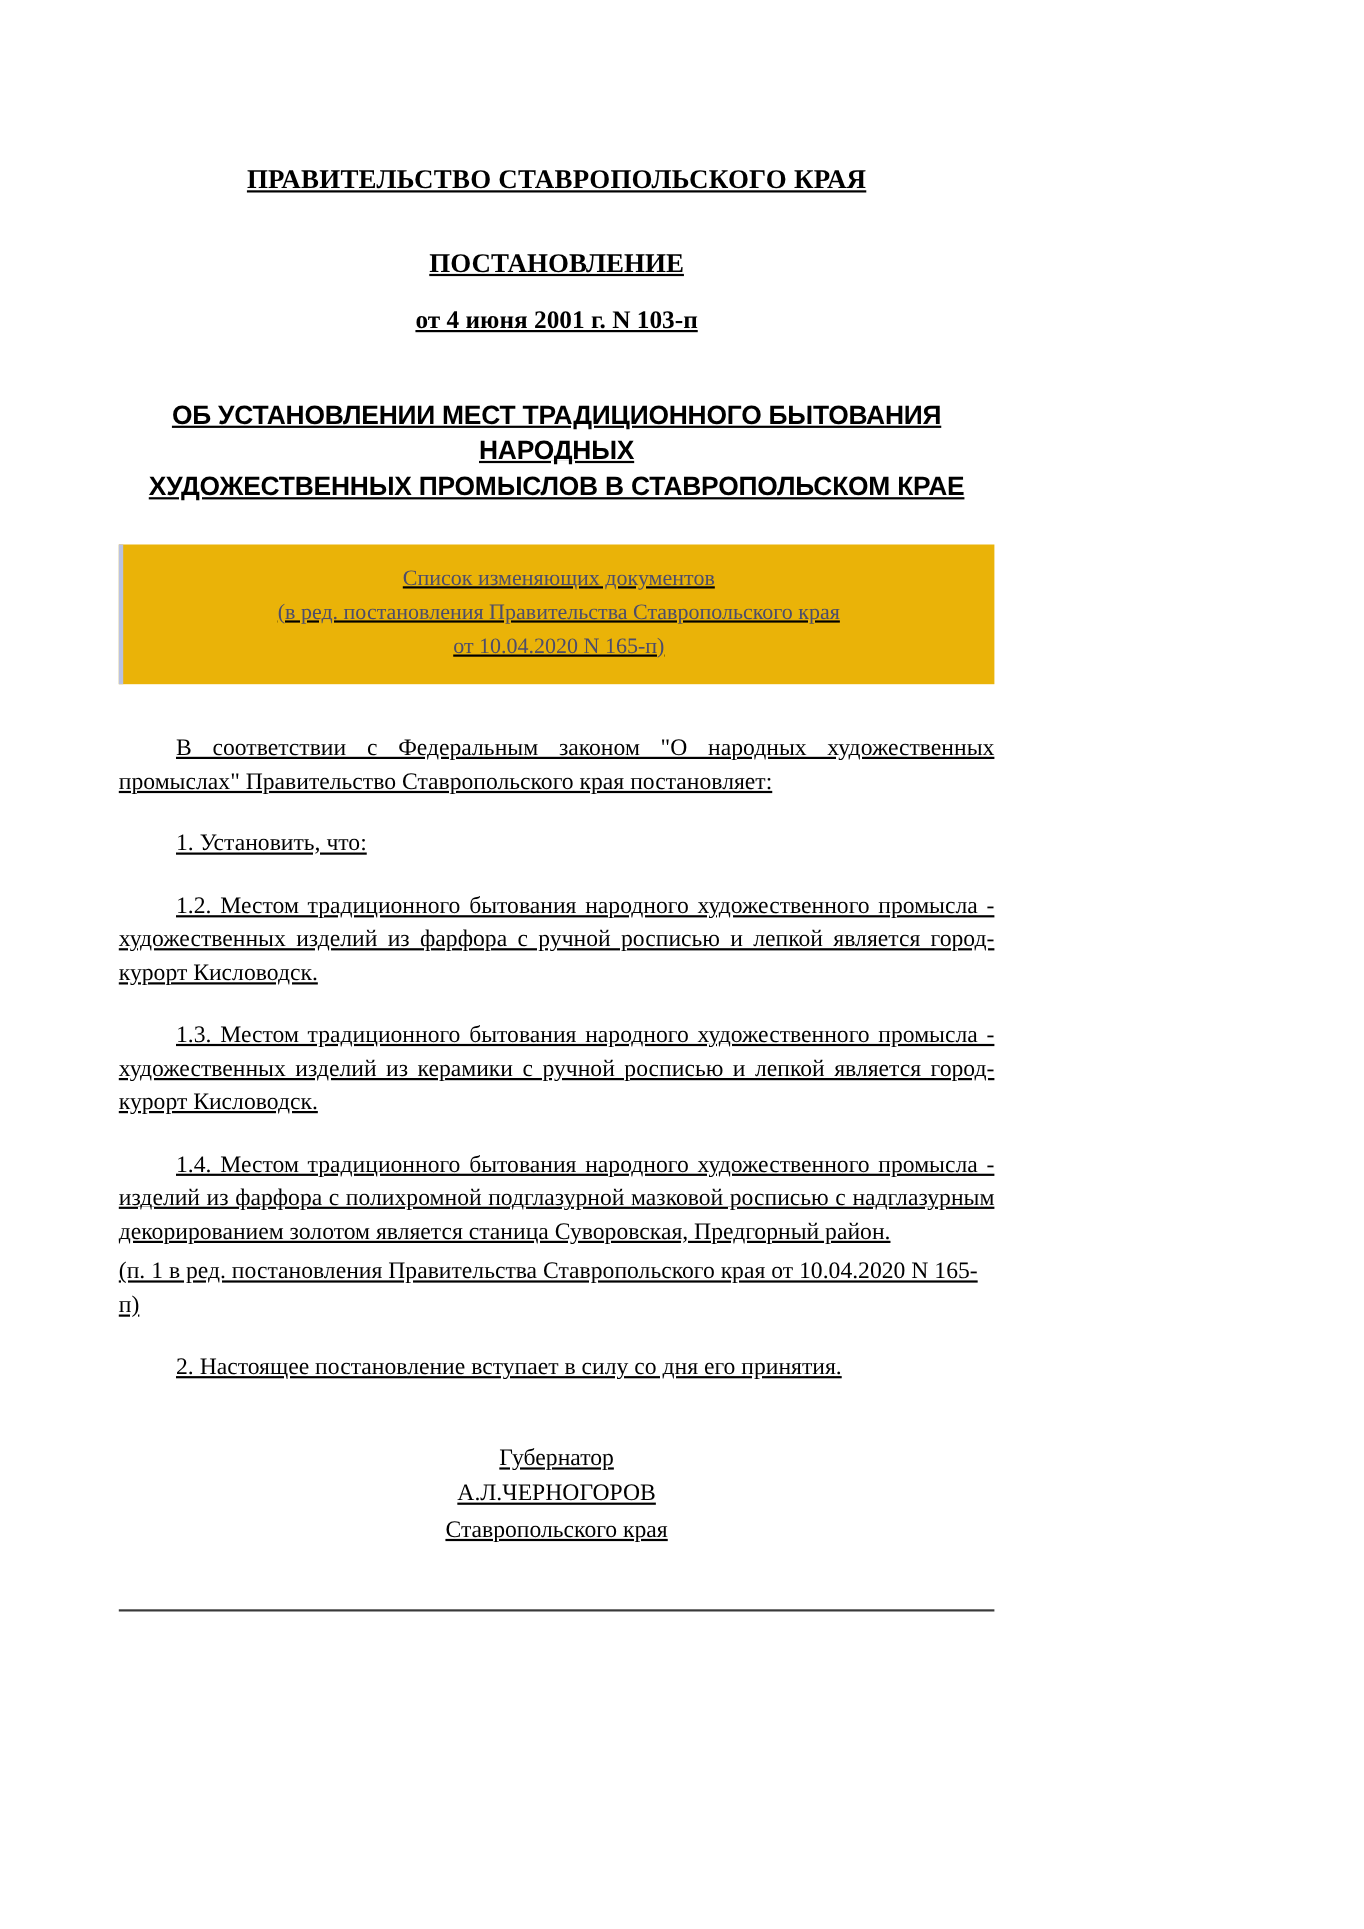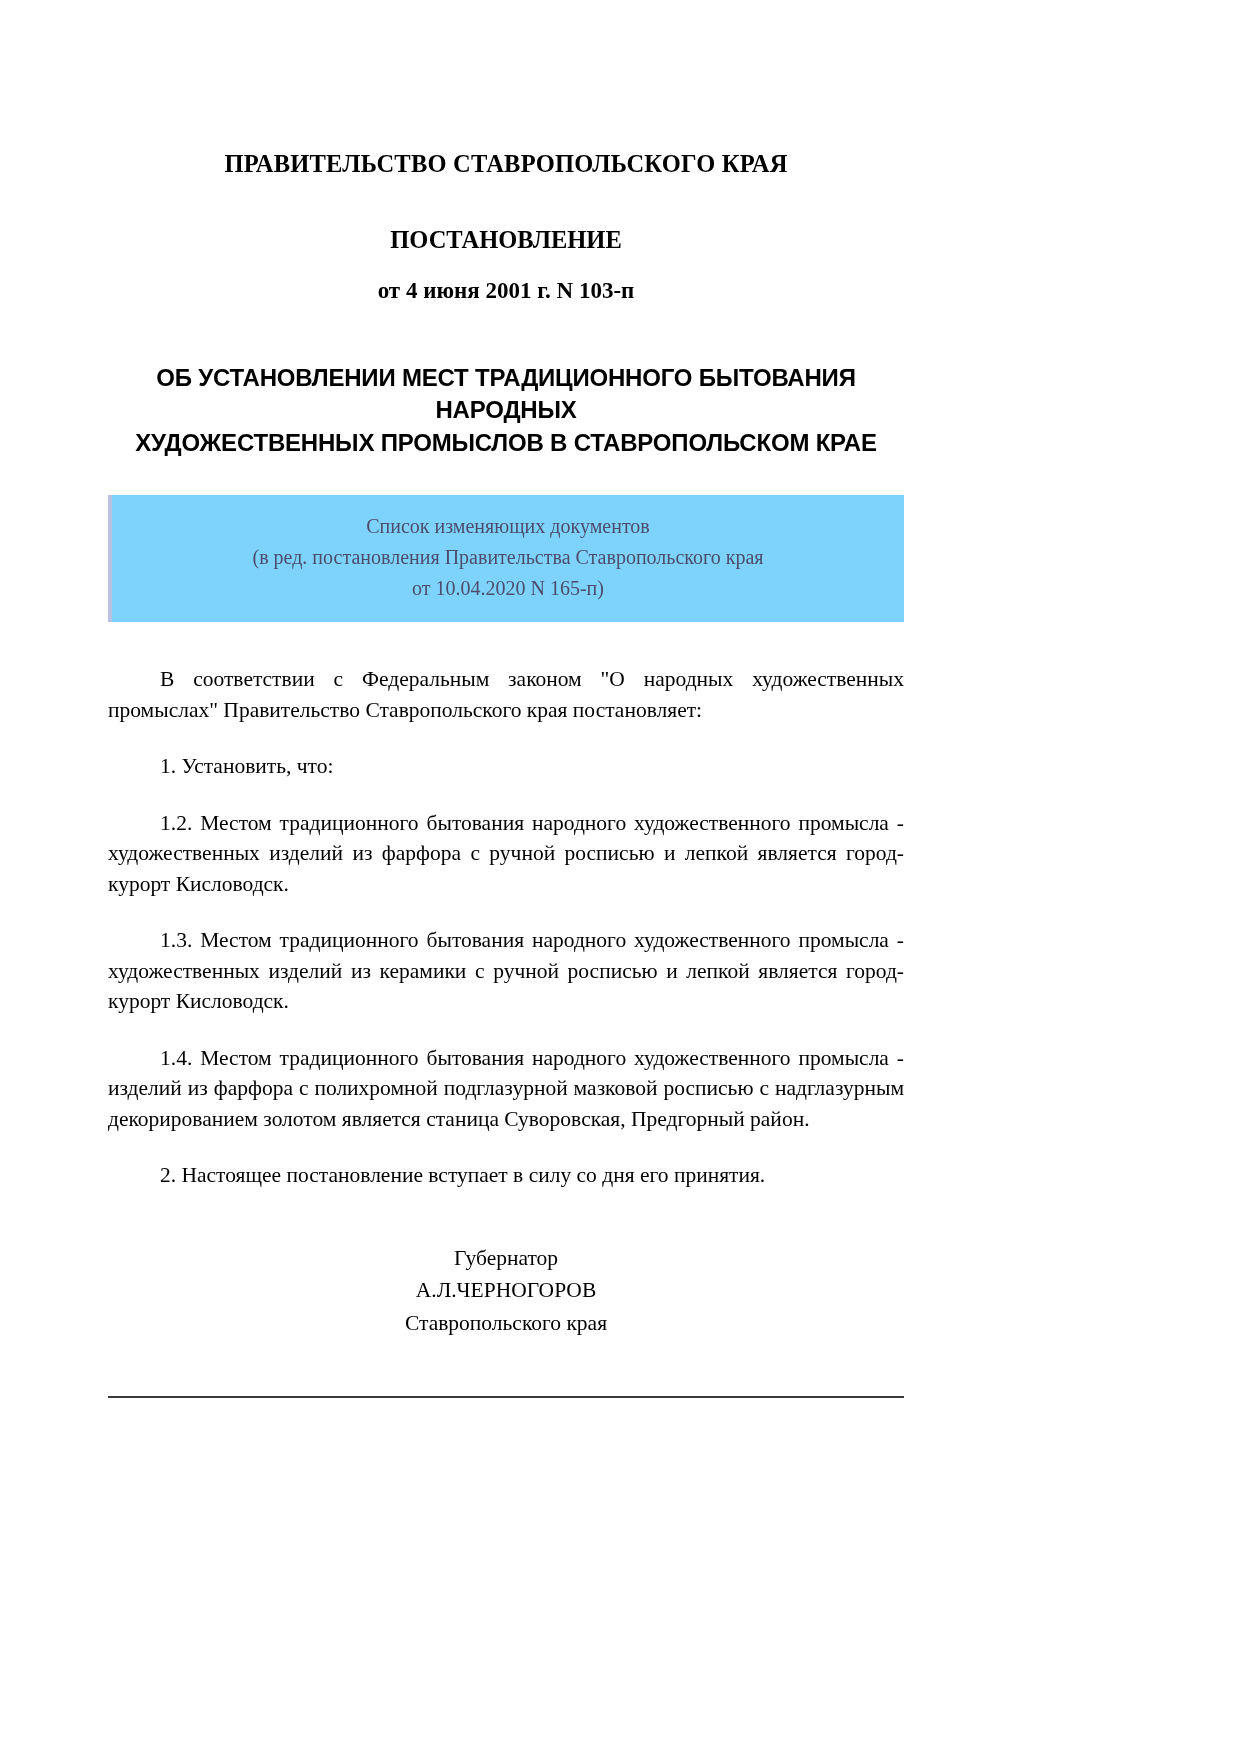--- a/index.html
+++ b/index.html
@@ -12,20 +12,21 @@
     min-height: 1754px;
     font-family: "Liberation Serif", "DejaVu Serif", serif;
     color: #000000;
   }
   .page {
     width: 1012px;
     min-height: 1754px;
     box-sizing: border-box;
     padding: 150px 108px 40px 108px;
     position: relative;
+    text-decoration: underline;
   }
   .doc-title-block {
     text-align: center;
   }
   .org-title {
     font-size: 24.5px;
     font-weight: bold;
     letter-spacing: 0.2px;
     margin-bottom: 48px;
   }
@@ -43,21 +44,21 @@
     font-size: 24px;
     font-weight: bold;
     line-height: 1.35;
     font-family: "Liberation Sans", sans-serif;
     letter-spacing: -0.2px;
     margin: 0 auto;
     max-width: 980px;
   }
   .changes-box {
     margin-top: 36px;
-    background: #7dd3fc;
+    background: #eab308;
     border-left: 4px solid #b9c2e2;
     padding: 16px 20px 18px 20px;
     text-align: center;
     color: #4d4d6b;
     font-size: 20px;
     line-height: 1.55;
   }
   .changes-box div {
     white-space: nowrap;
   }
@@ -113,20 +114,21 @@
     <div>(в ред. постановления Правительства Ставропольского края</div>
     <div>от 10.04.2020 N 165-п)</div>
   </div>
 
   <div class="body-text">
     <p>В соответствии с Федеральным законом "О народных художественных промыслах" Правительство Ставропольского края постановляет:</p>
     <p>1. Установить, что:</p>
     <p>1.2. Местом традиционного бытования народного художественного промысла - художественных изделий из фарфора с ручной росписью и лепкой является город-курорт Кисловодск.</p>
     <p>1.3. Местом традиционного бытования народного художественного промысла - художественных изделий из керамики с ручной росписью и лепкой является город-курорт Кисловодск.</p>
     <p>1.4. Местом традиционного бытования народного художественного промысла - изделий из фарфора с полихромной подглазурной мазковой росписью с надглазурным декорированием золотом является станица Суворовская, Предгорный район.</p>
+    <p class="noindent">(п. 1 в ред. постановления Правительства Ставропольского края от 10.04.2020 N 165-п)</p>
     <p>2. Настоящее постановление вступает в силу со дня его принятия.</p>
   </div>
 
   <div class="signature">
     <div>Губернатор</div>
     <div>А.Л.ЧЕРНОГОРОВ</div>
     <div>Ставропольского края</div>
   </div>
 
   <div class="footer-rule"></div>

